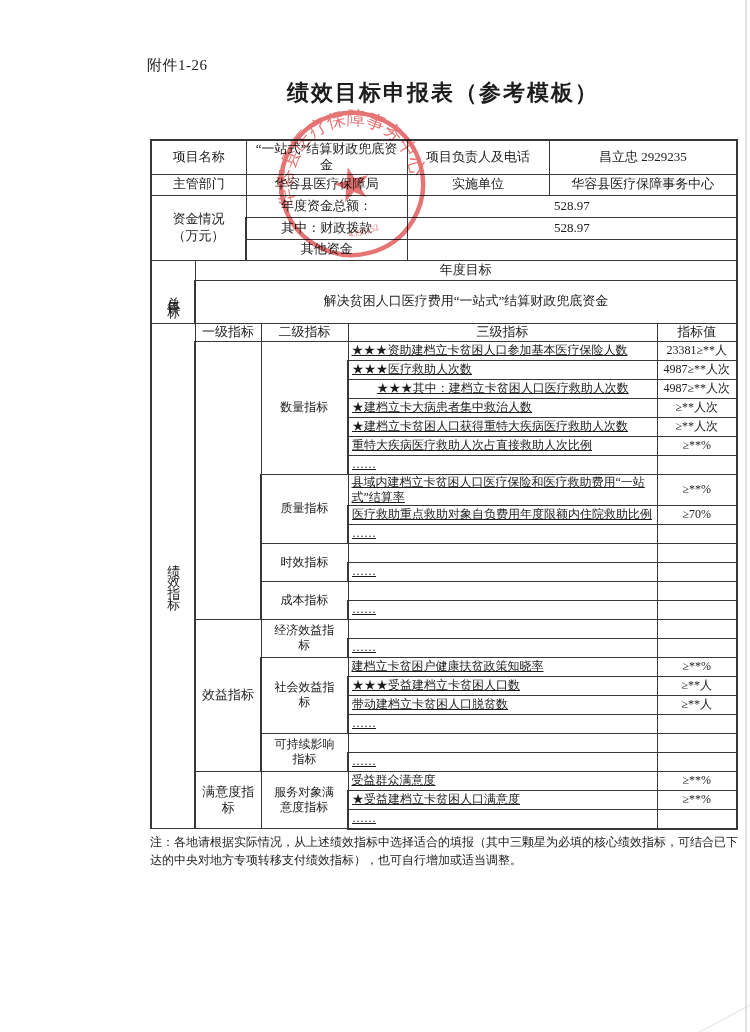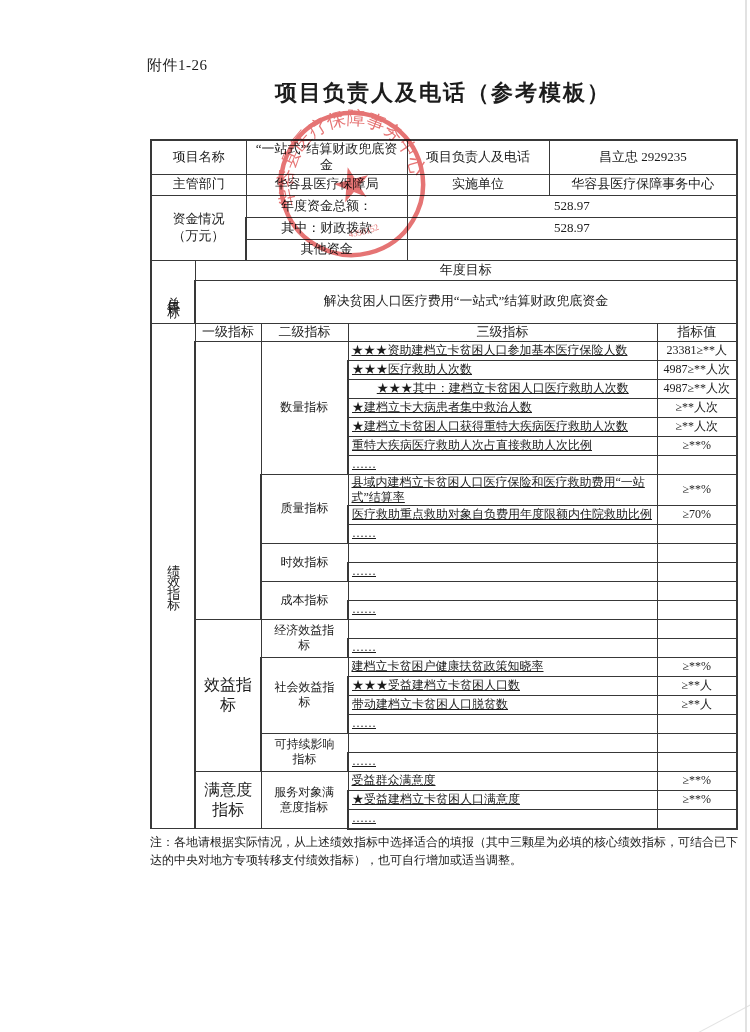--- a/index.html
+++ b/index.html
@@ -27,42 +27,42 @@
   .info td{height:20px;}
   .left{text-align:left;}
   .vtext{writing-mode:vertical-lr;text-orientation:upright;margin:0 auto;letter-spacing:3px;font-size:13px;}
   .vtext.big{letter-spacing:11px;}
   .goal-head{height:20px;padding-left:7px;}
   .goal-body{height:43px;}
   .perf td{height:18px;font-size:12px;padding:0 3px;}
   .perf td.l3{text-align:left;text-decoration:underline;}
   .perf td.l3.center{text-align:center;}
   .perf td.l2{font-size:12px;padding:0 10px;}
-  .perf td.l1{font-size:16px;padding:0 6px;}
+  .perf td.l1{font-size:13px;padding:0 6px;}
   .perf tr.tall td{height:30px;}
   .perf td.val{font-size:12px;padding:0 5px;white-space:nowrap;}
   .hdr td{height:17px;font-size:13px;}
 
   .note{margin-top:3px;font-size:12px;line-height:1.5;text-align:left;width:592px;}
 
   .stamp{position:absolute;left:222px;top:102px;width:164px;height:164px;
          transform:rotate(-14deg);opacity:.82;mix-blend-mode:multiply;pointer-events:none;}
   .stamp svg{display:block;}
 
   .scan-edge{position:absolute;right:3px;top:0;width:2px;height:1032px;background:#d6d6d6;opacity:.7;}
   .scan-corner{position:absolute;left:632px;top:1002px;width:150px;height:1px;background:#dcdcdc;
                transform:rotate(-28deg);opacity:.8;}
 </style>
 </head>
 <body>
 
 <div class="page">
 
   <div class="attach">附件1-26</div>
-  <div class="title">项目负责人及电话（参考模板）</div>
+  <div class="title">绩效目标申报表（参考模板）</div>
 
   <div class="form">
 
     <table class="t info">
       <colgroup>
           <col style="width:95px">
           <col style="width:161px">
           <col style="width:142px">
           <col style="width:188px">
         </colgroup>

